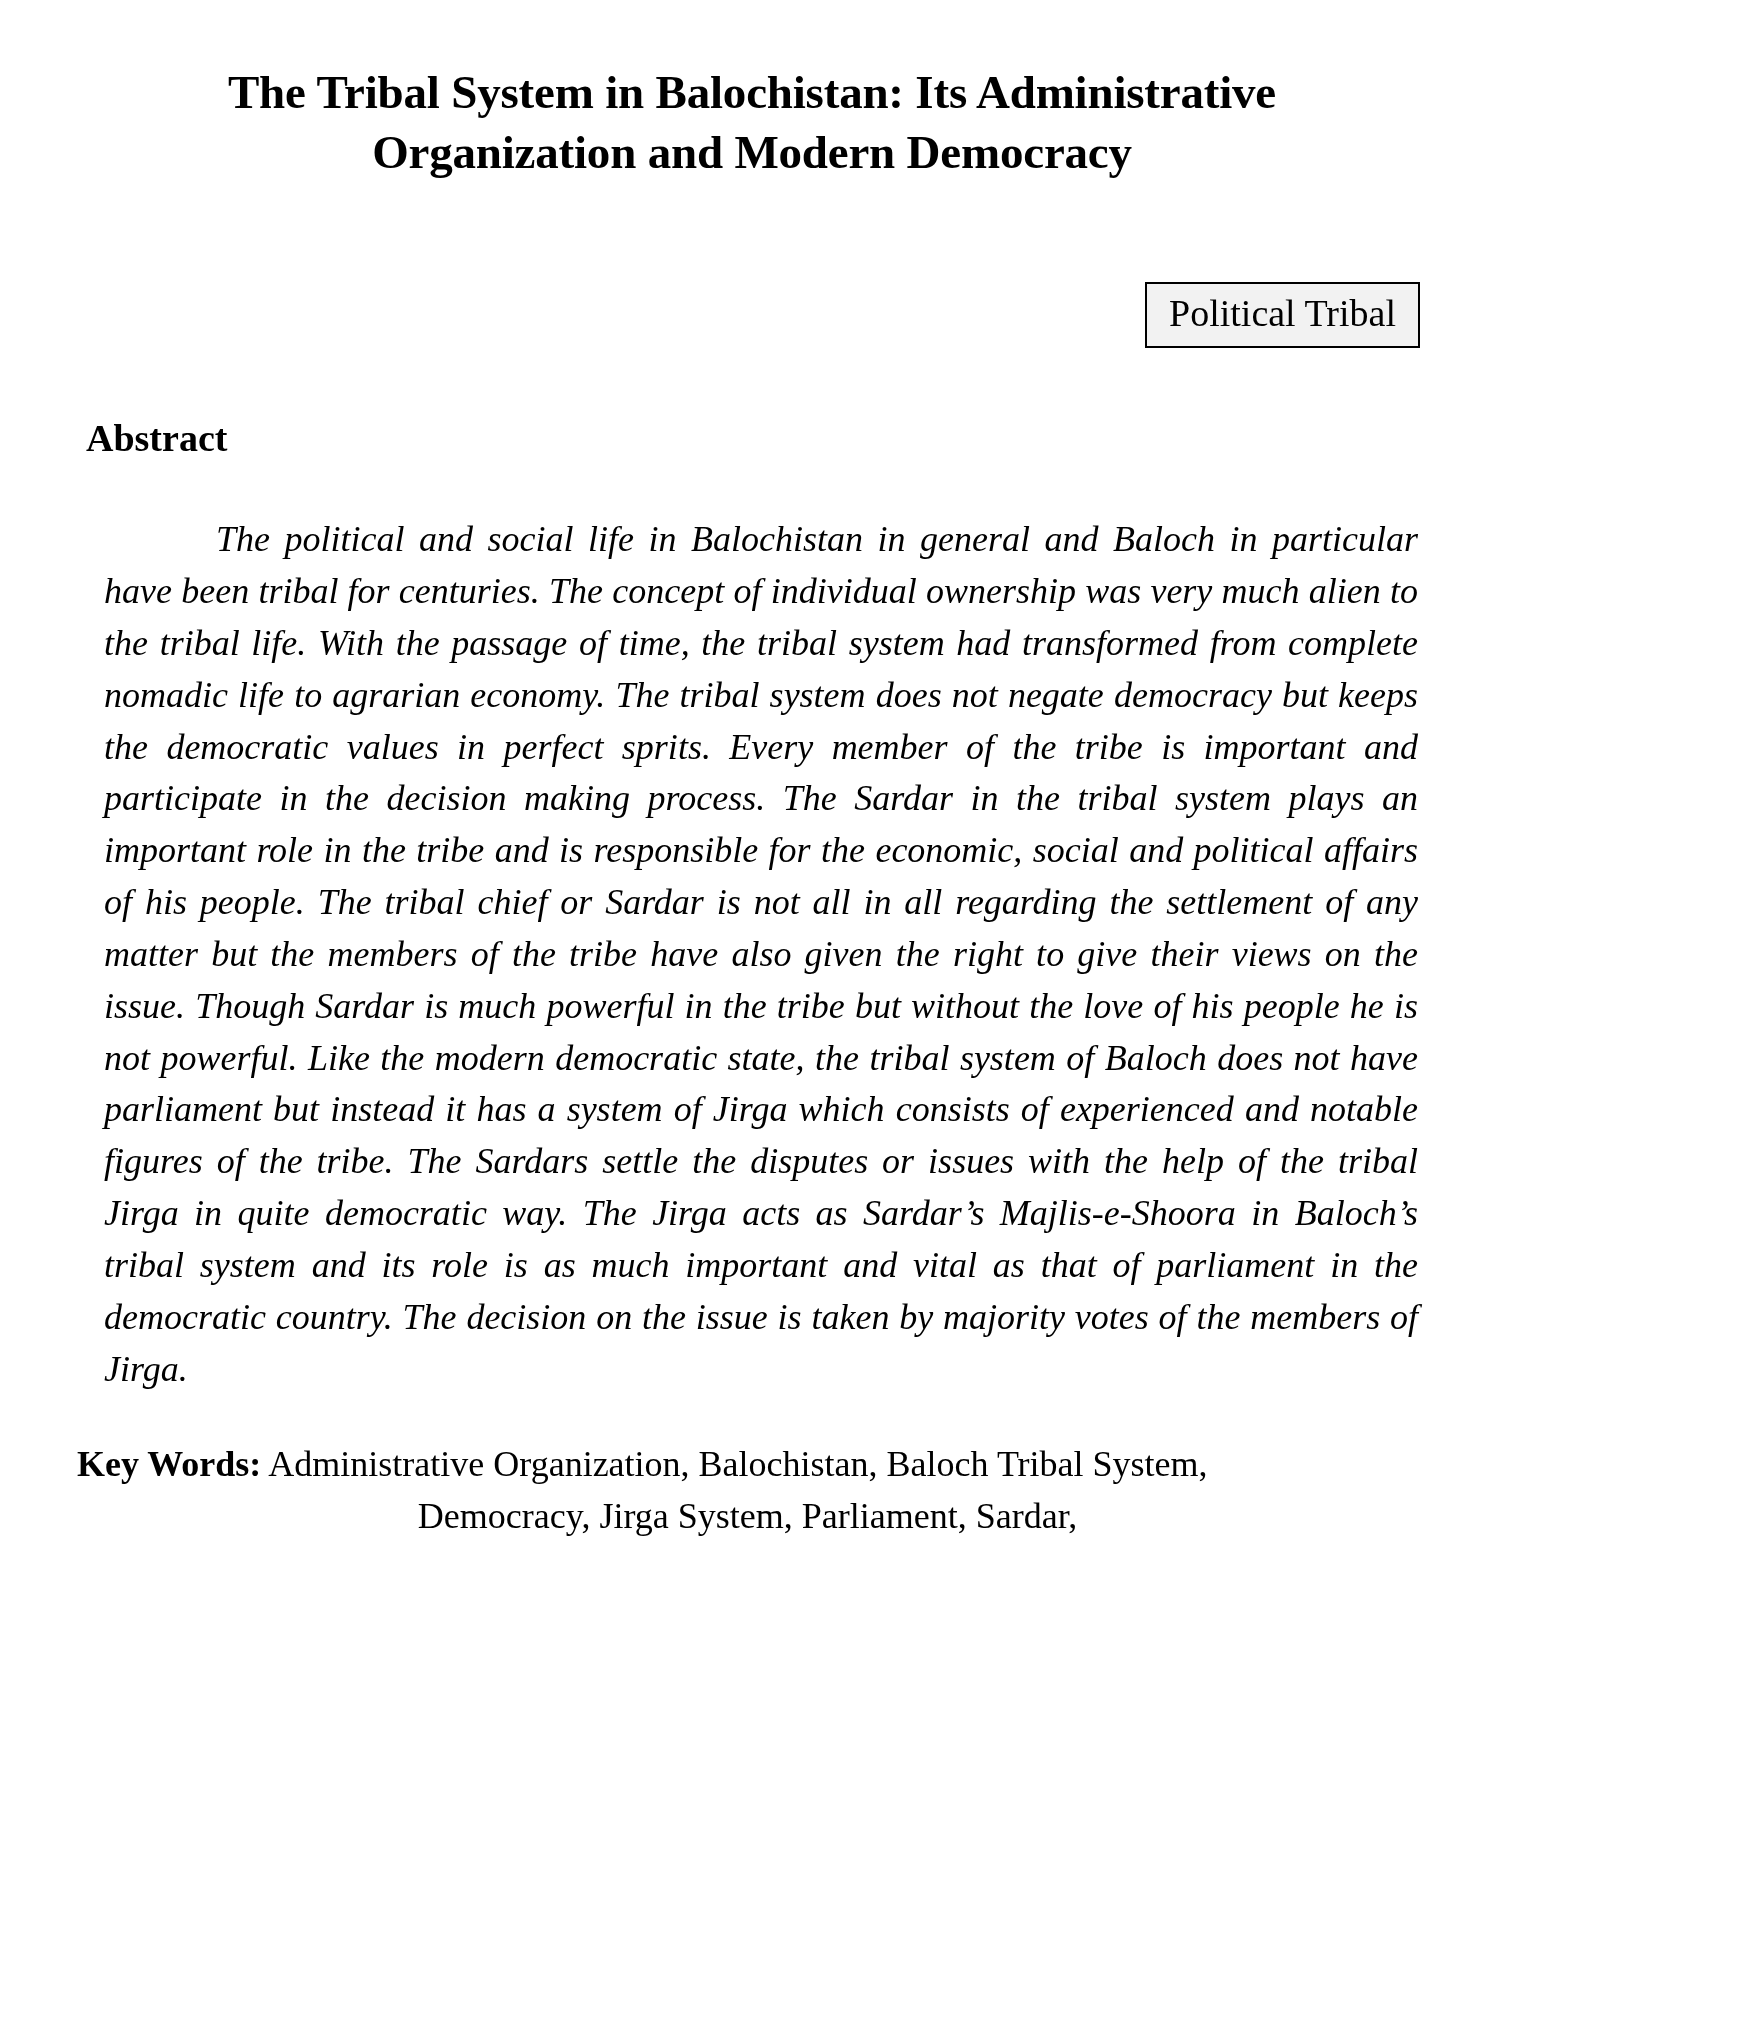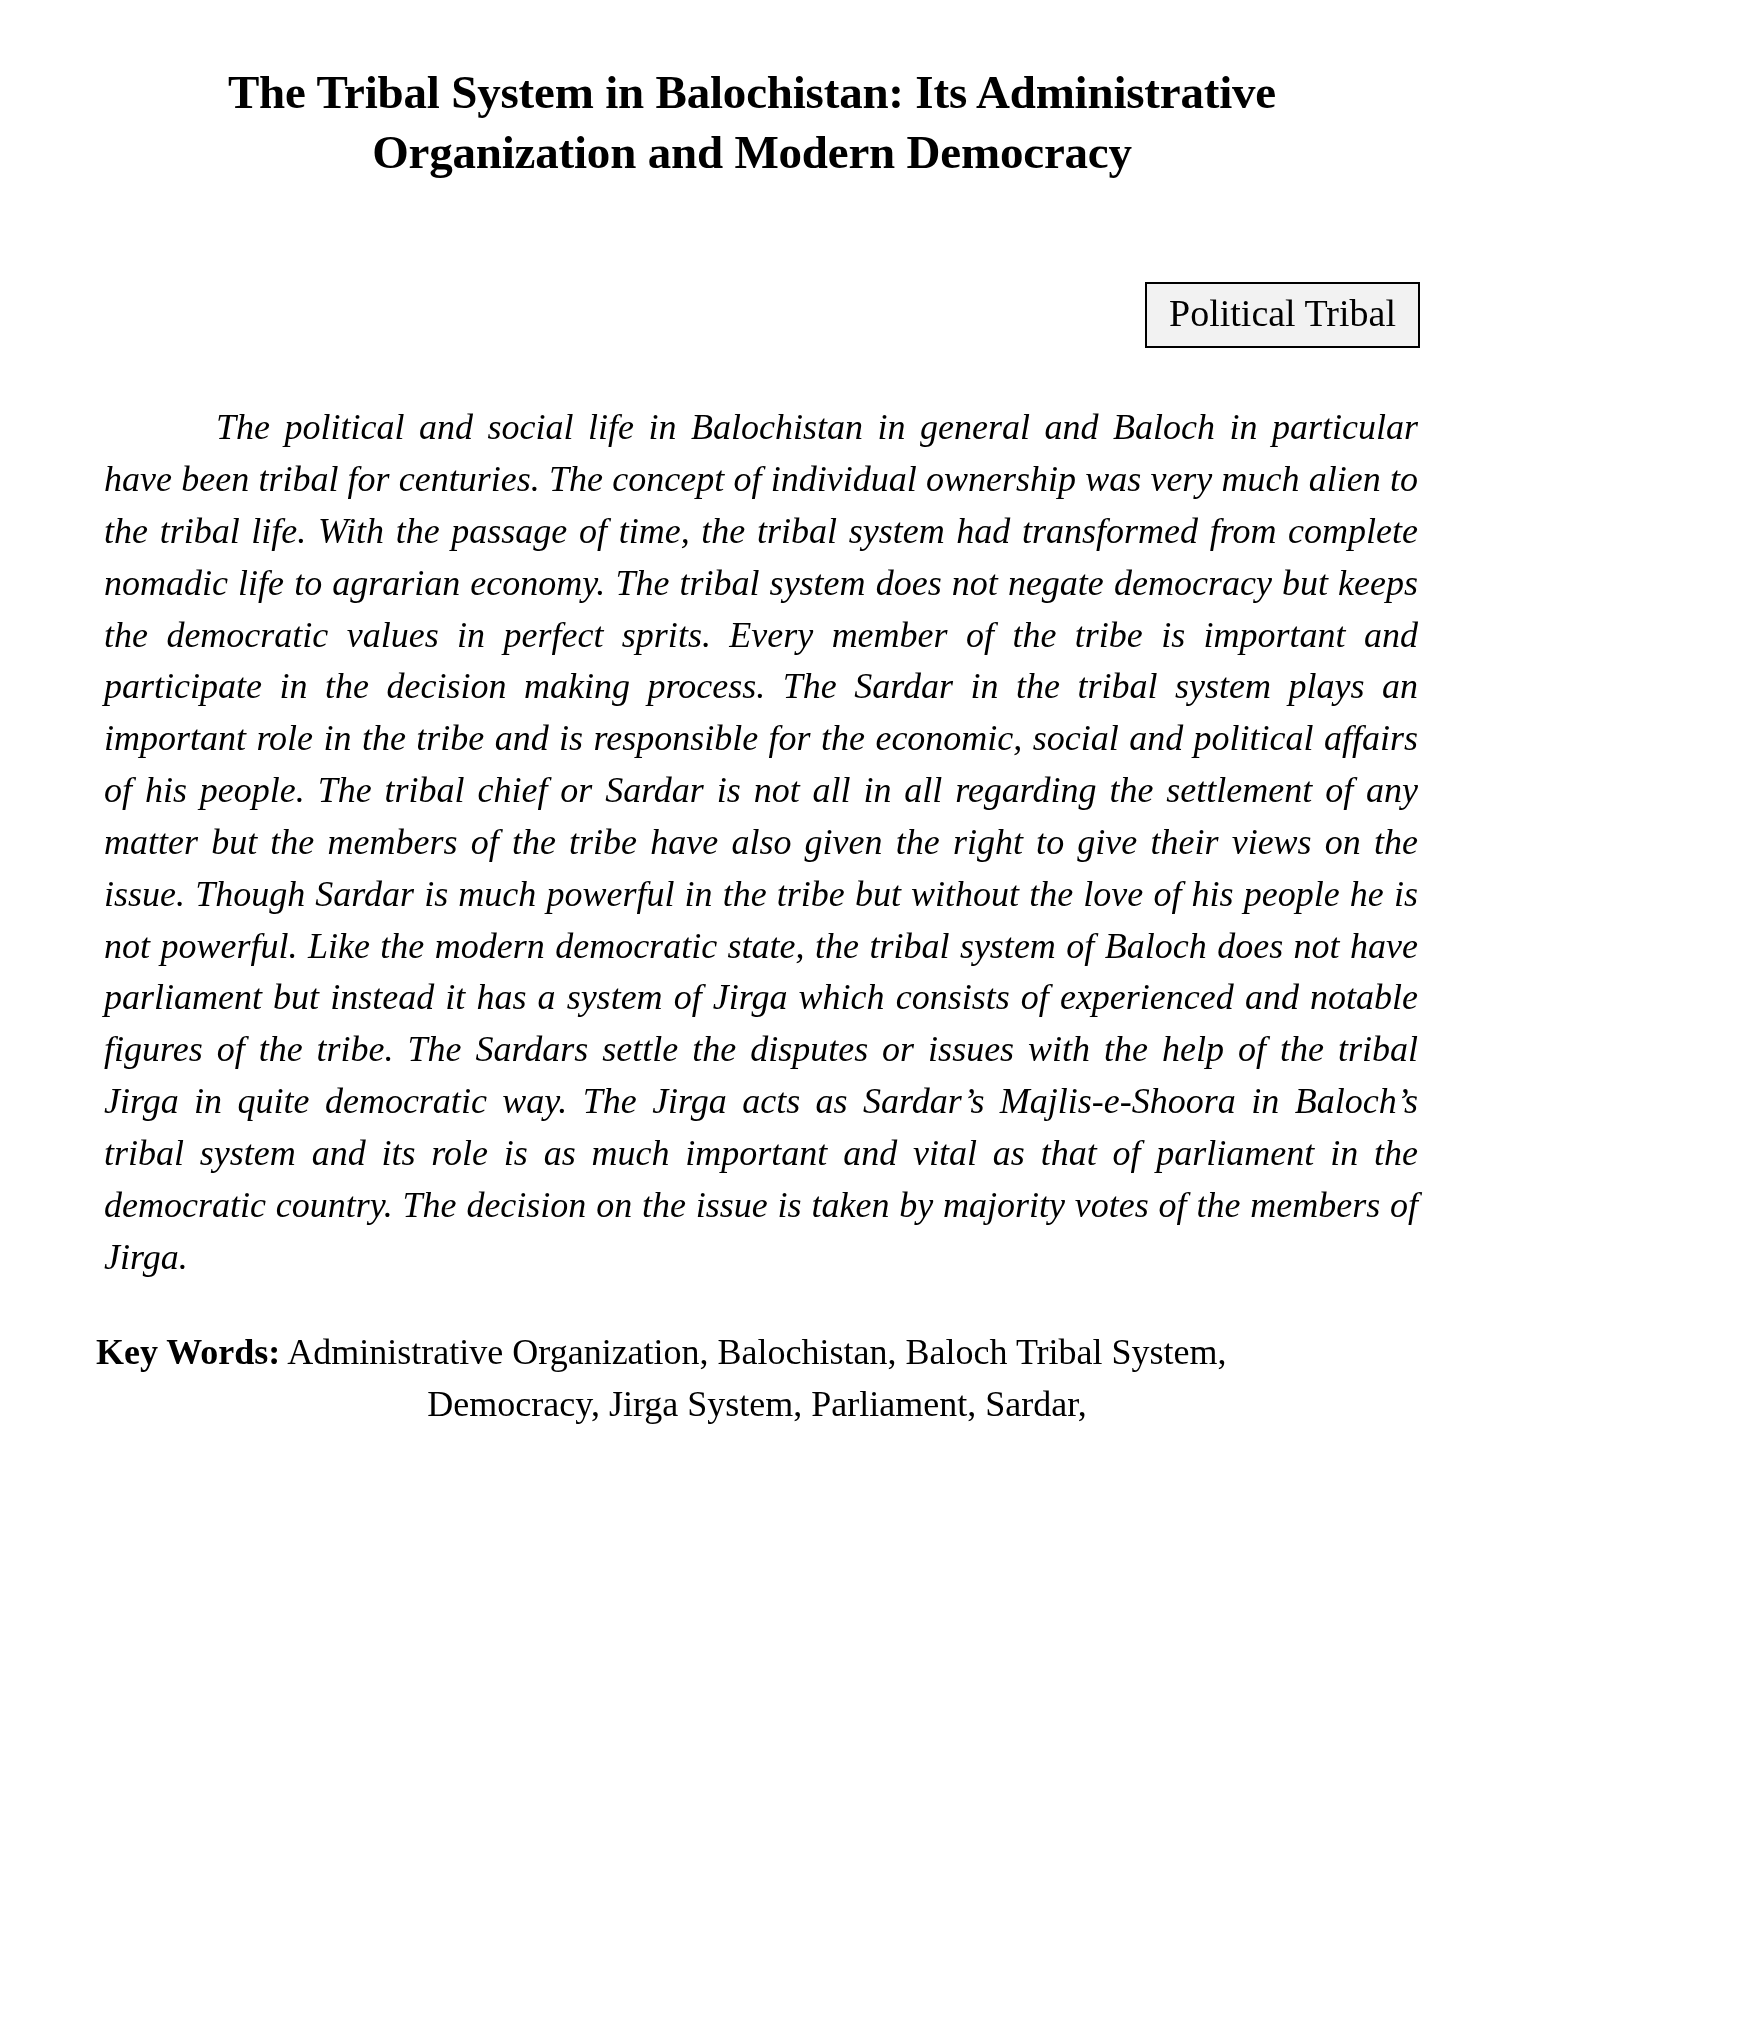--- a/index.html
+++ b/index.html
@@ -64,21 +64,21 @@
     text-justify: inter-word;
     line-height: 1.44;
     margin-top: 54px;
     margin-left: 32px;
     margin-right: 14px;
     text-indent: 112px;
   }
   .keywords {
     font-size: 36px;
     margin-top: 44px;
-    margin-left: 24px;
+    margin-left: 5px;
     margin-right: 14px;
     line-height: 1.42;
     text-align: center;
   }
   .keywords .kw-label {
     font-weight: bold;
   }
   .kw-line1 {
     display: block;
     text-align: left;
@@ -89,20 +89,21 @@
 
 <div class="page">
 
   <h1 class="title">The Tribal System in Balochistan: Its Administrative Organization and Modern Democracy</h1>
 
   <div class="subject-wrap">
     <div class="subject-badge">Political Tribal</div>
   </div>
 
 
+  <div class="abstract-heading">Abstract</div>
 
   <p class="abstract-body">The political and social life in Balochistan in general and Baloch in particular have been tribal for centuries. The concept of individual ownership was very much alien to the tribal life. With the passage of time, the tribal system had transformed from complete nomadic life to agrarian economy. The tribal system does not negate democracy but keeps the democratic values in perfect sprits. Every member of the tribe is important and participate in the decision making process. The Sardar in the tribal system plays an important role in the tribe and is responsible for the economic, social and political affairs of his people. The tribal chief or Sardar is not all in all regarding the settlement of any matter but the members of the tribe have also given the right to give their views on the issue. Though Sardar is much powerful in the tribe but without the love of his people he is not powerful. Like the modern democratic state, the tribal system of Baloch does not have parliament but instead it has a system of Jirga which consists of experienced and notable figures of the tribe.  The Sardars settle the disputes or issues with the help of the tribal Jirga in quite democratic way. The Jirga acts as Sardar’s Majlis-e-Shoora in Baloch’s tribal system and its role is as much important and vital as that of parliament in the democratic country. The decision on the issue is taken by majority votes of the members of Jirga.</p>
 
   <div class="keywords">
     <span class="kw-line1"><span class="kw-label">Key Words:</span><span> Administrative Organization, Balochistan, Baloch Tribal System,</span></span>
     <span>Democracy, Jirga System, Parliament, Sardar,</span>
   </div>
 
 </div>
 

